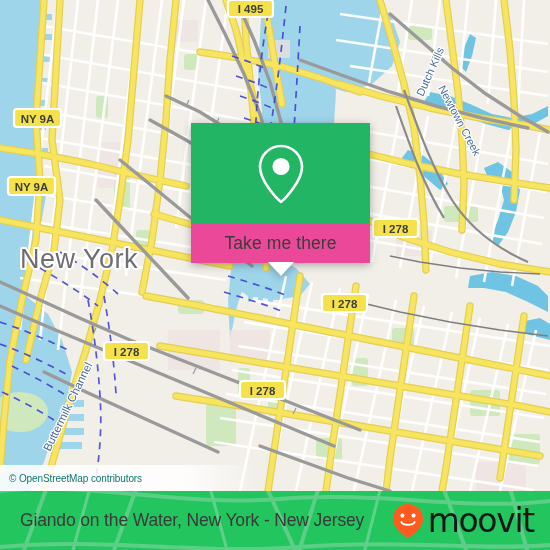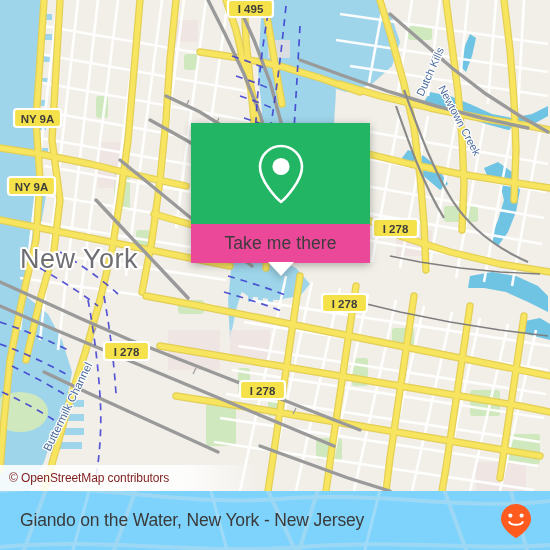--- a/index.html
+++ b/index.html
@@ -47,22 +47,22 @@
   }
   #attribution .attr-bg {
     position: absolute;
     left: 0; top: 0;
     width: 260px; height: 26px;
     background: linear-gradient(to right, rgba(255,255,255,0.88) 0%, rgba(255,255,255,0.85) 72%, rgba(255,255,255,0) 100%);
   }
   #attribution .attr-text {
     position: relative;
     padding-left: 9px;
-    font-size: 12px;
-    color: #7f1d1d;
+    font-size: 10px;
+    color: #0f766e;
     letter-spacing: -0.1px;
     font-family: "Liberation Sans", sans-serif;
   }
 
   
   #popup {
     position: absolute;
     left: 191px;
     top: 123px;
     width: 179px;
@@ -99,21 +99,21 @@
     border-top: 14px solid #ffffff;
   }
 
   
   #footer {
     position: absolute;
     left: 0;
     top: 491px;
     width: 550px;
     height: 59px;
-    background: #7dd3fc;
+    background: #22c55e;
     overflow: hidden;
   }
   #footer-ghost {
     position: absolute;
     left: 0; top: -40px;
     width: 550px; height: 110px;
     opacity: 0.30;
   }
   #footer-content {
     position: relative;
@@ -499,17 +499,18 @@
     </svg>
     <div id="footer-content">
       <span id="footer-title">Giando on the Water, New York - New Jersey</span>
       <span id="brand">
         <svg width="36" height="38" viewBox="0 0 36 38">
           <path d="M18 2 C9.7 2 3 8.7 3 17 C3 26.5 15.2 34.6 18 36 C20.8 34.6 33 26.5 33 17 C33 8.7 26.3 2 18 2 Z" fill="#ff5b1f"></path>
           <circle cx="12.4" cy="13.6" r="2.05" fill="#ffffff"></circle>
           <circle cx="23.6" cy="13.6" r="2.05" fill="#ffffff"></circle>
           <path d="M11.4 20.2 C13.4 23.6 22.6 23.6 24.6 20.2" fill="none" stroke="#ffffff" stroke-width="2.1" stroke-linecap="round"></path>
         </svg>
+        <span id="brand-wordmark">moovit</span>
       </span>
     </div>
   </div>
 
 </div>
 
 </body></html>

